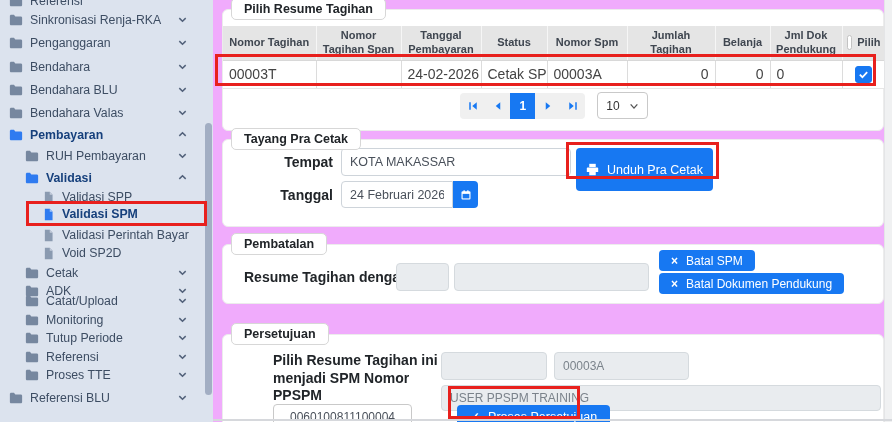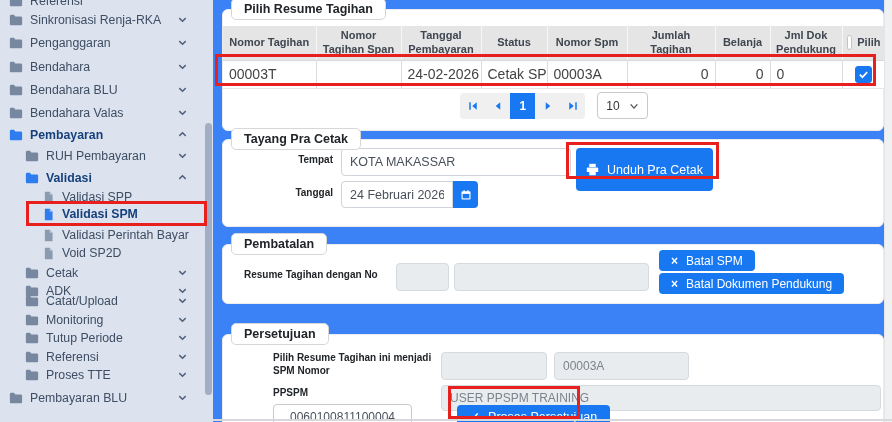--- a/index.html
+++ b/index.html
@@ -1,17 +1,17 @@
 <!DOCTYPE html>
 <html><head>
 <meta charset="utf-8">
 <style>
   * { margin:0; padding:0; box-sizing:border-box; }
   body { font-family:"Liberation Sans", sans-serif; background:#fff; }
-  .screen { position:relative; width:892px; height:422px; overflow:hidden; background:#3b82f6; font-family:"Liberation Sans",sans-serif; }
+  .screen { position:relative; width:892px; height:422px; overflow:hidden; background:#f0abfc; font-family:"Liberation Sans",sans-serif; }
 
   
   .sidebar { position:absolute; left:0; top:0; width:213px; height:422px; background:#dce3ee; }
   .si { position:absolute; left:0; width:204px; height:20px; display:flex; align-items:center; gap:7px; font-size:12.3px; color:#3d4d63; cursor:pointer; }
   .si .lbl { white-space:nowrap; }
   .si.lvl0 { padding-left:9px; }
   .si.lvl1 { padding-left:25px; }
   .si.lvl2 { padding-left:41px; }
   .si.bold .lbl { font-weight:bold; color:#16407c; }
   .si .chev { position:absolute; right:16px; top:4px; }
@@ -33,21 +33,21 @@
   .cb.checked { width:17px; height:17px; background:#1778f2; border-color:#1778f2; }
 
   
   .pager-row { position:absolute; top:82px; left:0; width:662px; display:flex; align-items:center; justify-content:center; gap:12px; }
   .pager { display:flex; background:#f0f0f0; border-radius:4px; overflow:hidden; }
   .pg { width:25px; height:26px; display:flex; align-items:center; justify-content:center; cursor:pointer; }
   .pg.active { background:#1778f2; color:#fff; font-weight:bold; font-size:12px; }
   .selectbox { height:27px; background:#fff; border:1px solid #c9c9c9; border-radius:4px; display:flex; align-items:center; gap:9px; padding:0 8px; font-size:12px; color:#333; cursor:pointer; }
 
   
-  .flabel { position:absolute; font-size:10px; font-weight:bold; color:#212529; }
+  .flabel { position:absolute; font-size:14px; font-weight:bold; color:#212529; }
   .tinput { position:absolute; height:28px; background:#fff; border:1px solid #ced4da; border-radius:4px; font-size:12.5px; color:#49505a; padding:0 8px; font-family:"Liberation Sans",sans-serif; }
   .dinput { position:absolute; height:28px; background:#e9ecef; border:1px solid #d5dade; border-radius:4px; font-size:12px; color:#7b838b; padding:0 8px; font-family:"Liberation Sans",sans-serif; }
   .btn { position:absolute; background:#1778f2; color:#fff; border:none; border-radius:4px; font-size:12.5px; display:flex; align-items:center; justify-content:center; gap:8px; cursor:pointer; font-family:"Liberation Sans",sans-serif; }
   .btn .bico { font-weight:bold; font-size:12px; line-height:1; }
   .calbtn { position:absolute; width:25px; height:27px; background:#1778f2; border:none; border-radius:0 4px 4px 0; display:flex; align-items:center; justify-content:center; cursor:pointer; }
 
   
   .anno { position:absolute; border:3px solid #e8201d; pointer-events:none; z-index:10; }
 
   .right-track { position:absolute; right:0; top:0; width:8px; height:422px; background:#f0f1f2; border-left:1px solid #e4e5e7; }
@@ -288,21 +288,21 @@
             <path d="M2.5 4.5 L6 8 L9.5 4.5" fill="none" stroke="#52617a" stroke-width="1.6"></path>
           </svg></span>
     </div>
 
     <div class="si lvl0" style="top:388px">
       <span class="icn">
           <svg width="14" height="14" viewBox="0 0 16 16">
             <path fill="#76879f" d="M1 3.5C1 2.7 1.7 2 2.5 2h3.2l1.5 2h6.3c.8 0 1.5.7 1.5 1.5v7c0 .8-.7 1.5-1.5 1.5h-11C1.7 14 1 13.3 1 12.5z"></path>
           </svg>
         </span>
-      <span class="lbl">Pembayaran BLU</span>
+      <span class="lbl">Referensi BLU</span>
       <span class="chev"><svg width="11" height="11" viewBox="0 0 12 12">
             <path d="M2.5 4.5 L6 8 L9.5 4.5" fill="none" stroke="#52617a" stroke-width="1.6"></path>
           </svg></span>
     </div>
 
     <div class="sb-scroll"></div>
   </div>
 
   <div class="card" style="top:9px; height:122px;">
     <div class="legend">Pilih Resume Tagihan</div>

